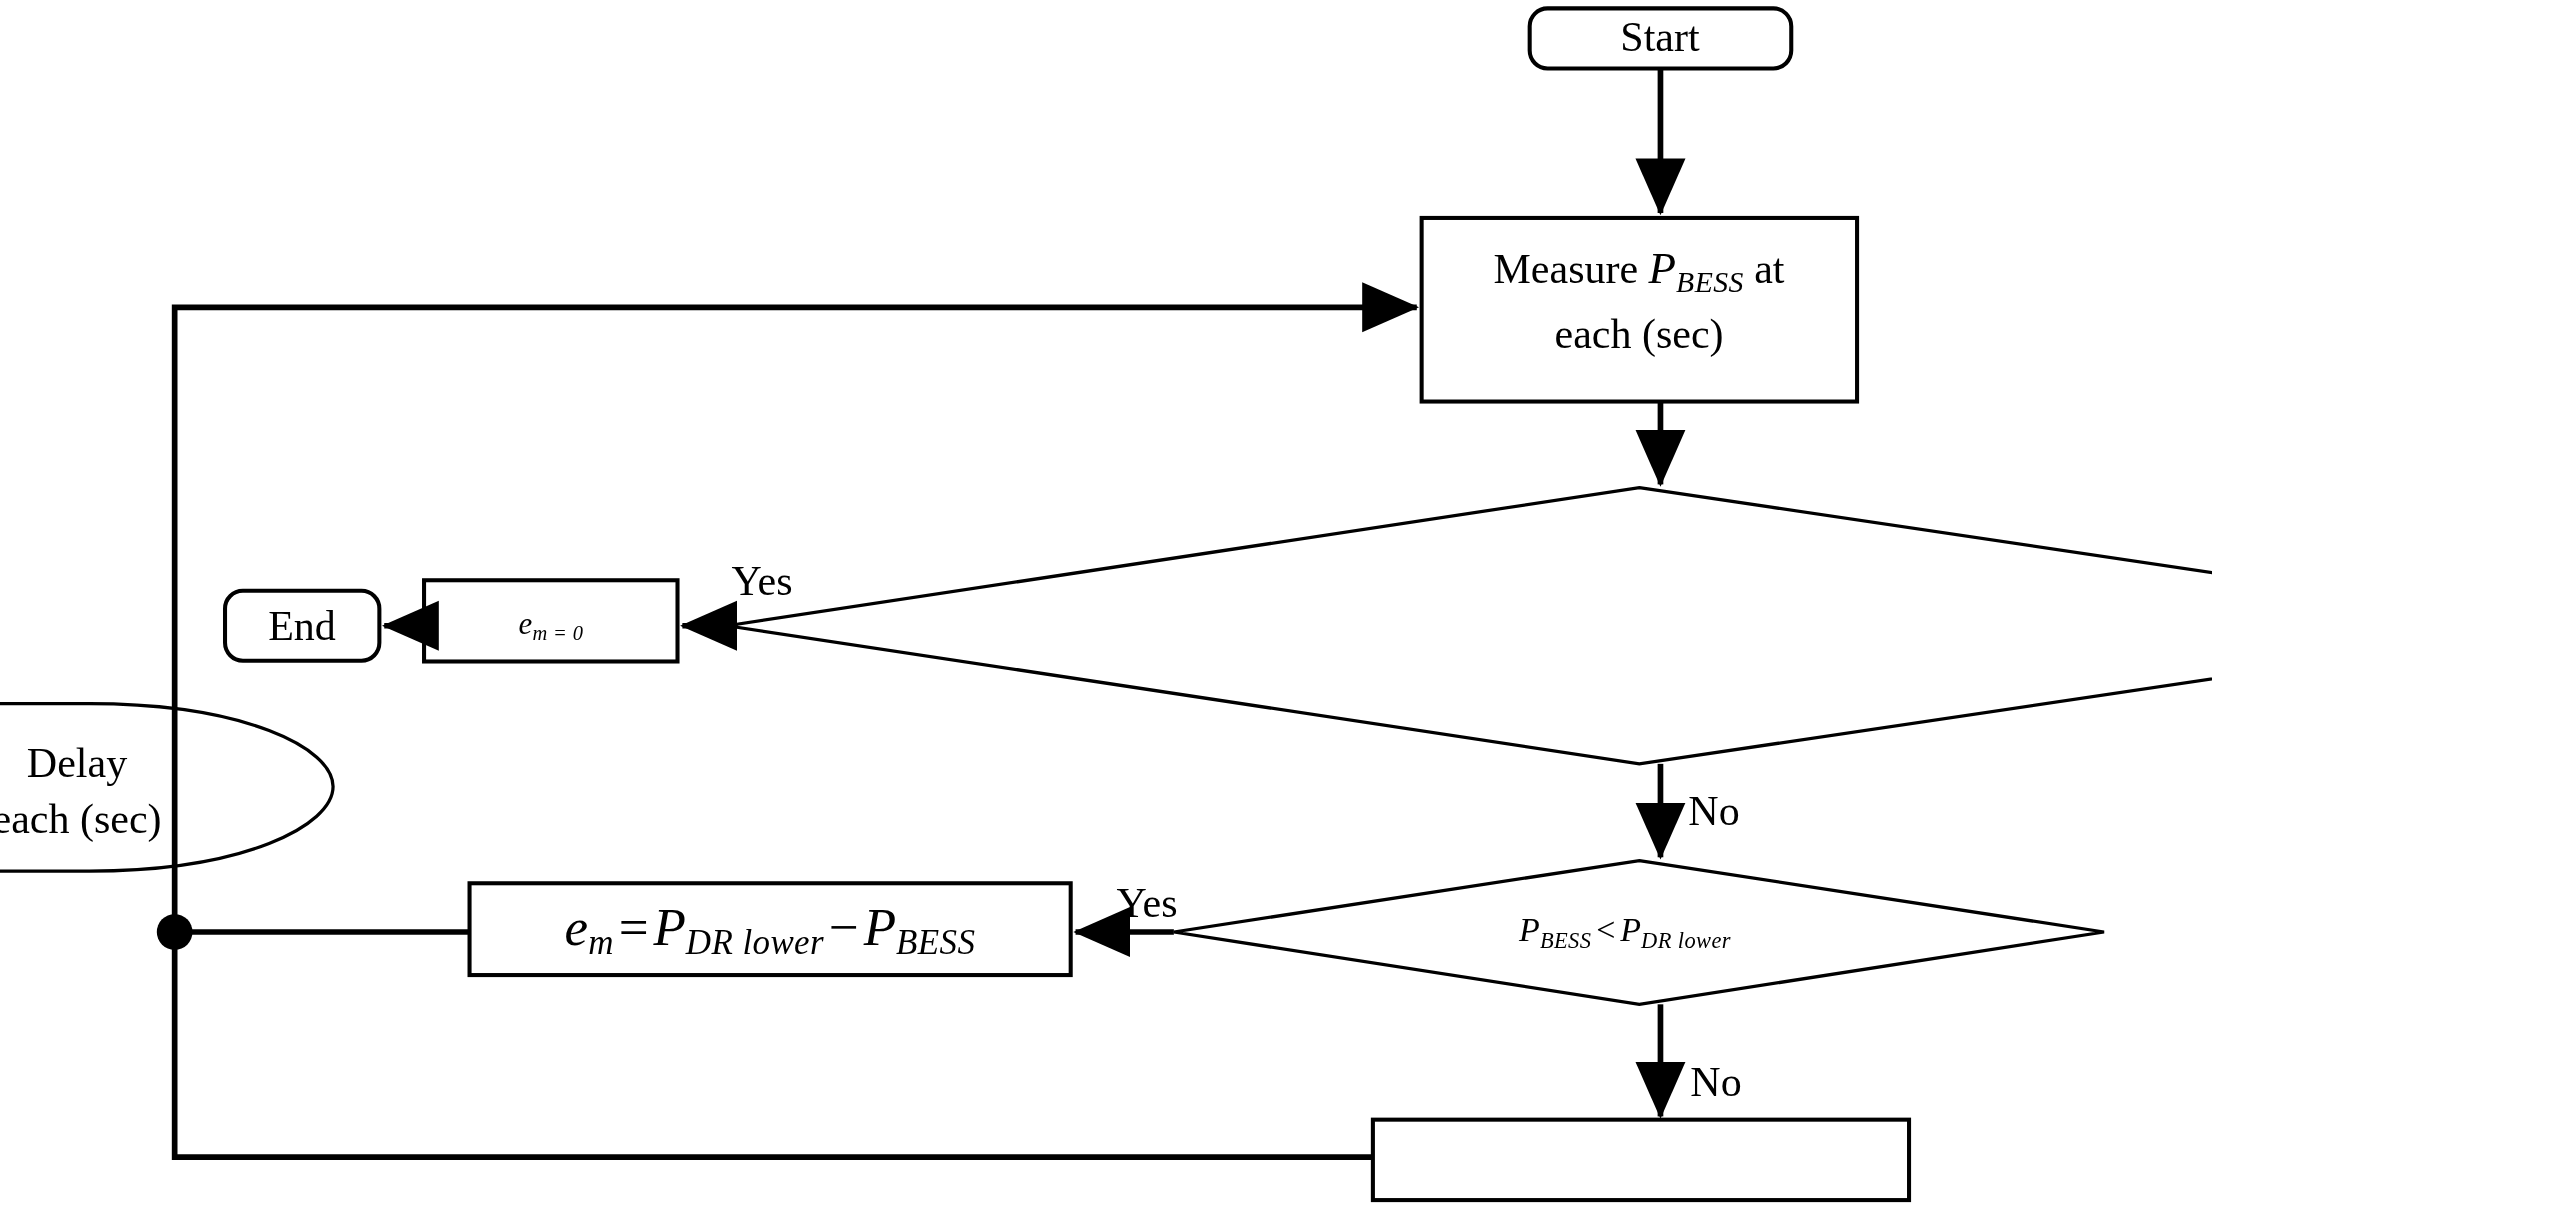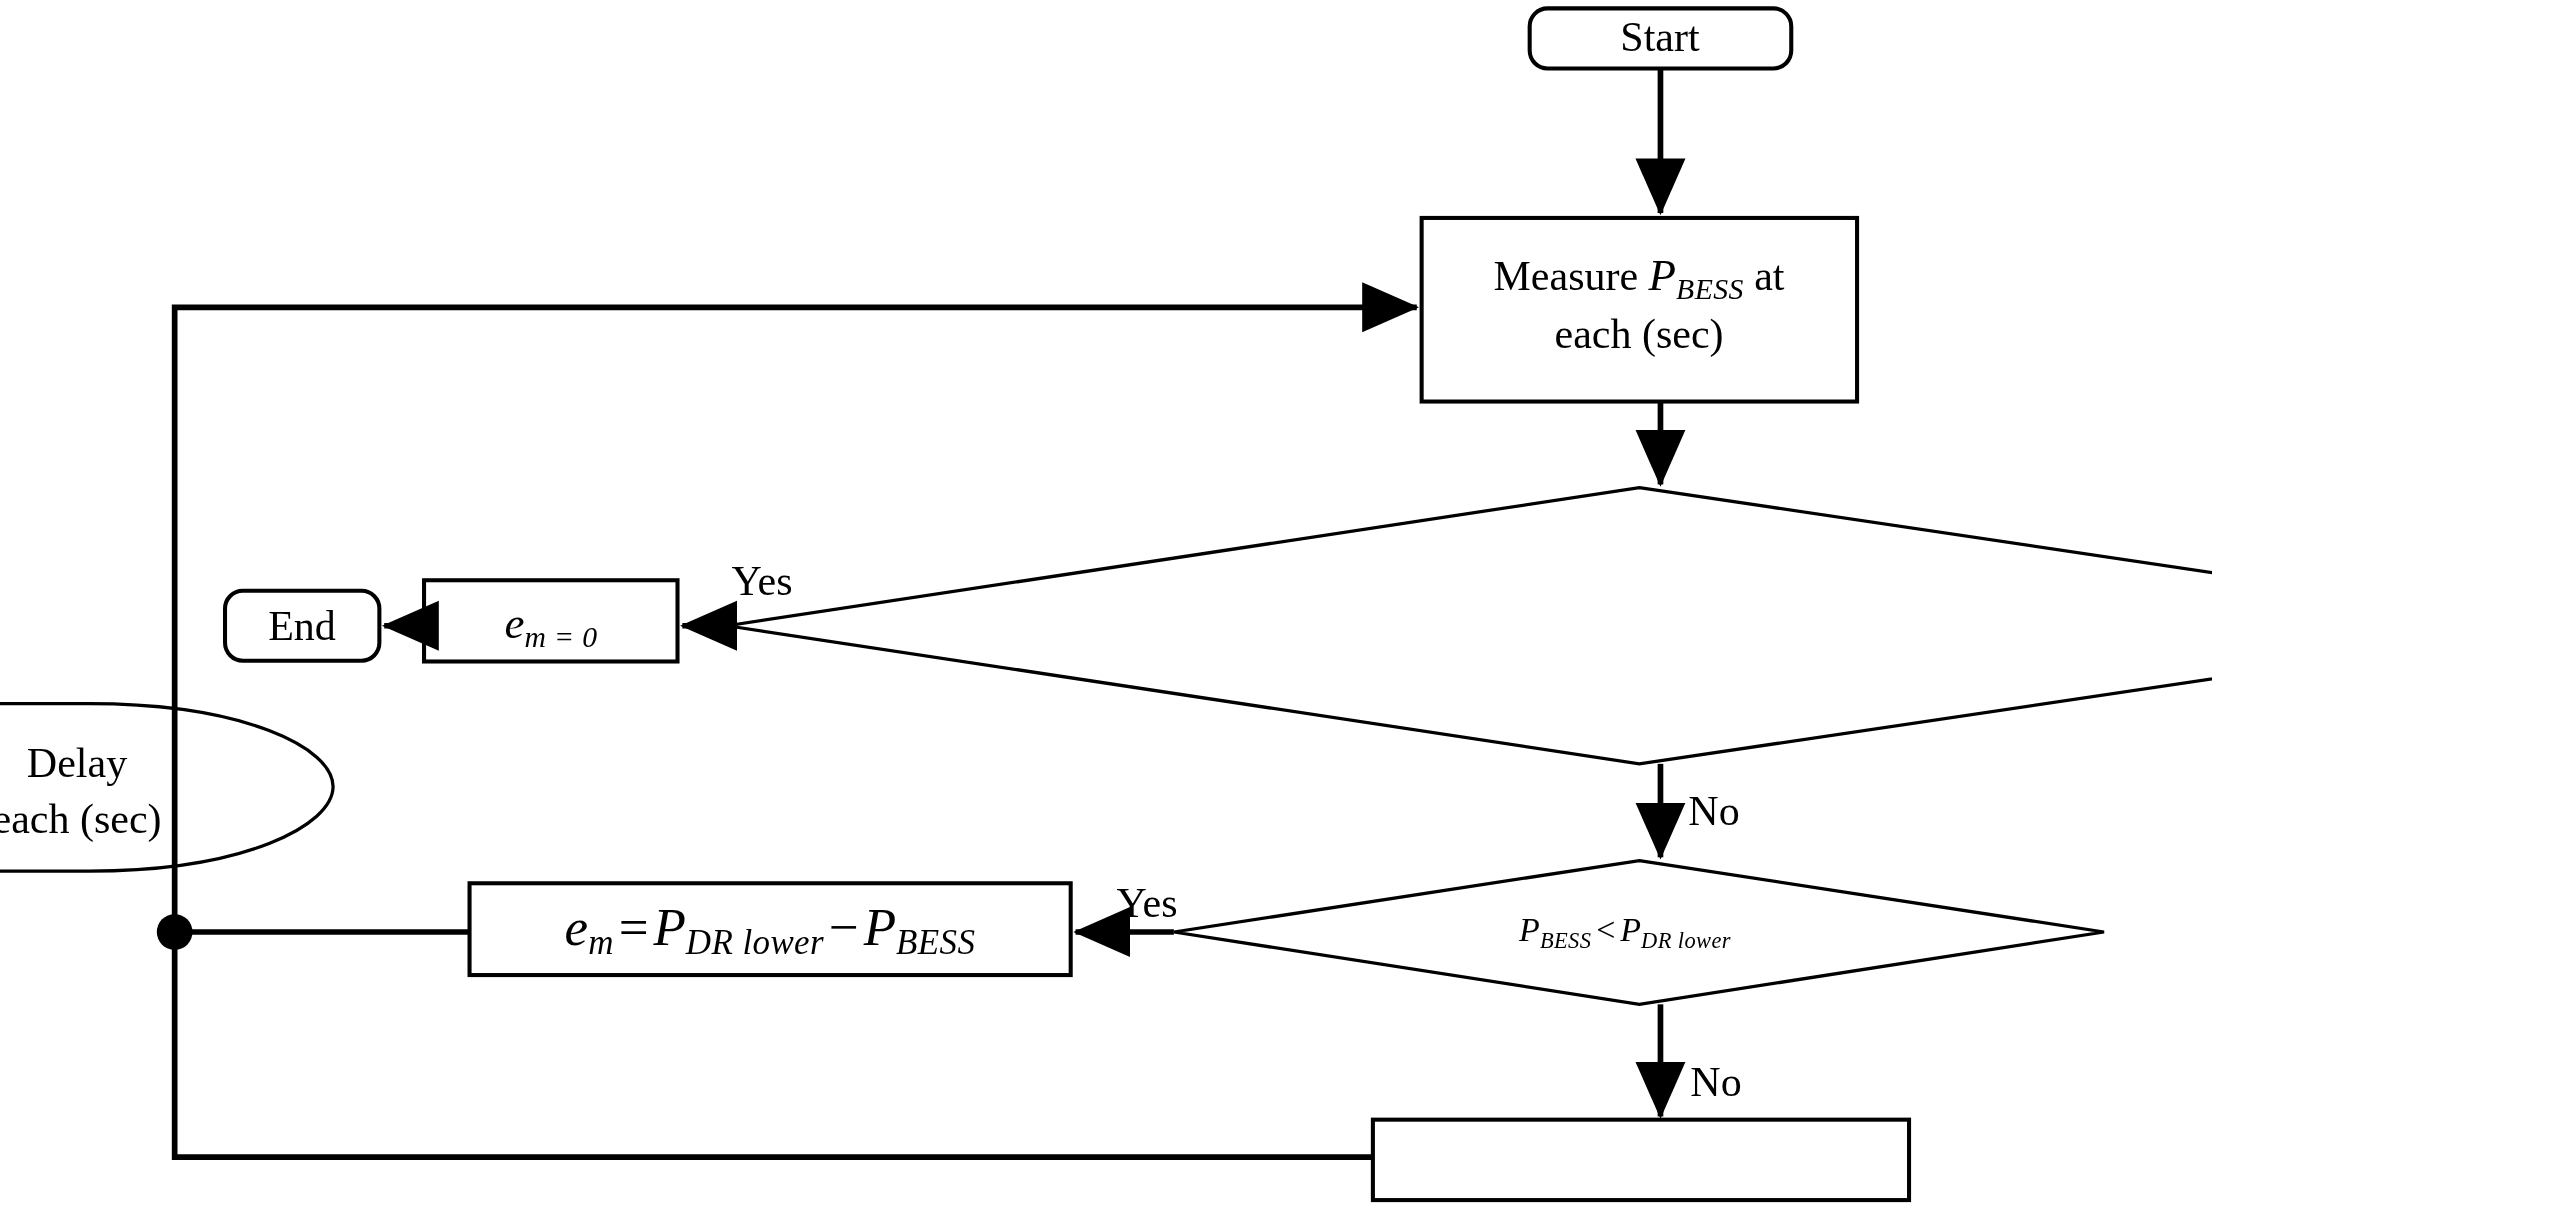--- a/index.html
+++ b/index.html
@@ -115,30 +115,30 @@
 
     <polyline class="conn" points="1690,1424 215,1424 215,1147"></polyline>
 
     <polyline class="conn" marker-end="url(#arrow)" points="215,1147 215,378 1744,378"></polyline>
 
     <circle cx="215" cy="1147" r="22" fill="#000000"></circle>
   </svg>
 
   <div class="lbl center t-plain" style="left:1660px; top:38px;">Start</div>
 
-  <div class="lbl center" style="left:1639px; top:271px; font-size:42px;margin-top:7px;">
+  <div class="lbl center" style="left:1639px; top:271px; font-size:42px;">
     <span>Measure </span><span class="math" style="font-size:45px;"><span>P</span><sub>BESS</sub></span><span> at</span>
   </div>
   <div class="lbl center t-plain" style="left:1639px; top:335px;">each (sec)</div>
 
 
   <div class="lbl center t-plain" style="left:762px; top:582px;">Yes</div>
   <div class="lbl center t-plain" style="left:1714px; top:812px;">No</div>
 
-  <div class="lbl center math" style="left:551px; top:626px; font-size:45px;">
+  <div class="lbl center math" style="left:551px; top:626px; font-size:31px;">
     <span>e</span><sub>m = 0</sub>
   </div>
 
   <div class="lbl center t-plain" style="left:302px; top:627px;">End</div>
 
   <div class="lbl center t-plain" style="left:77px; top:764px;">Delay</div>
   <div class="lbl center t-plain" style="left:77px; top:820px;">each (sec)</div>
 
   <div class="lbl center math" style="left:770px; top:930px; font-size:53px;">
     <span>e</span><sub>m</sub><span class="op">=</span><span>P</span><sub>DR lower</sub><span class="op">−</span><span>P</span><sub>BESS</sub>

